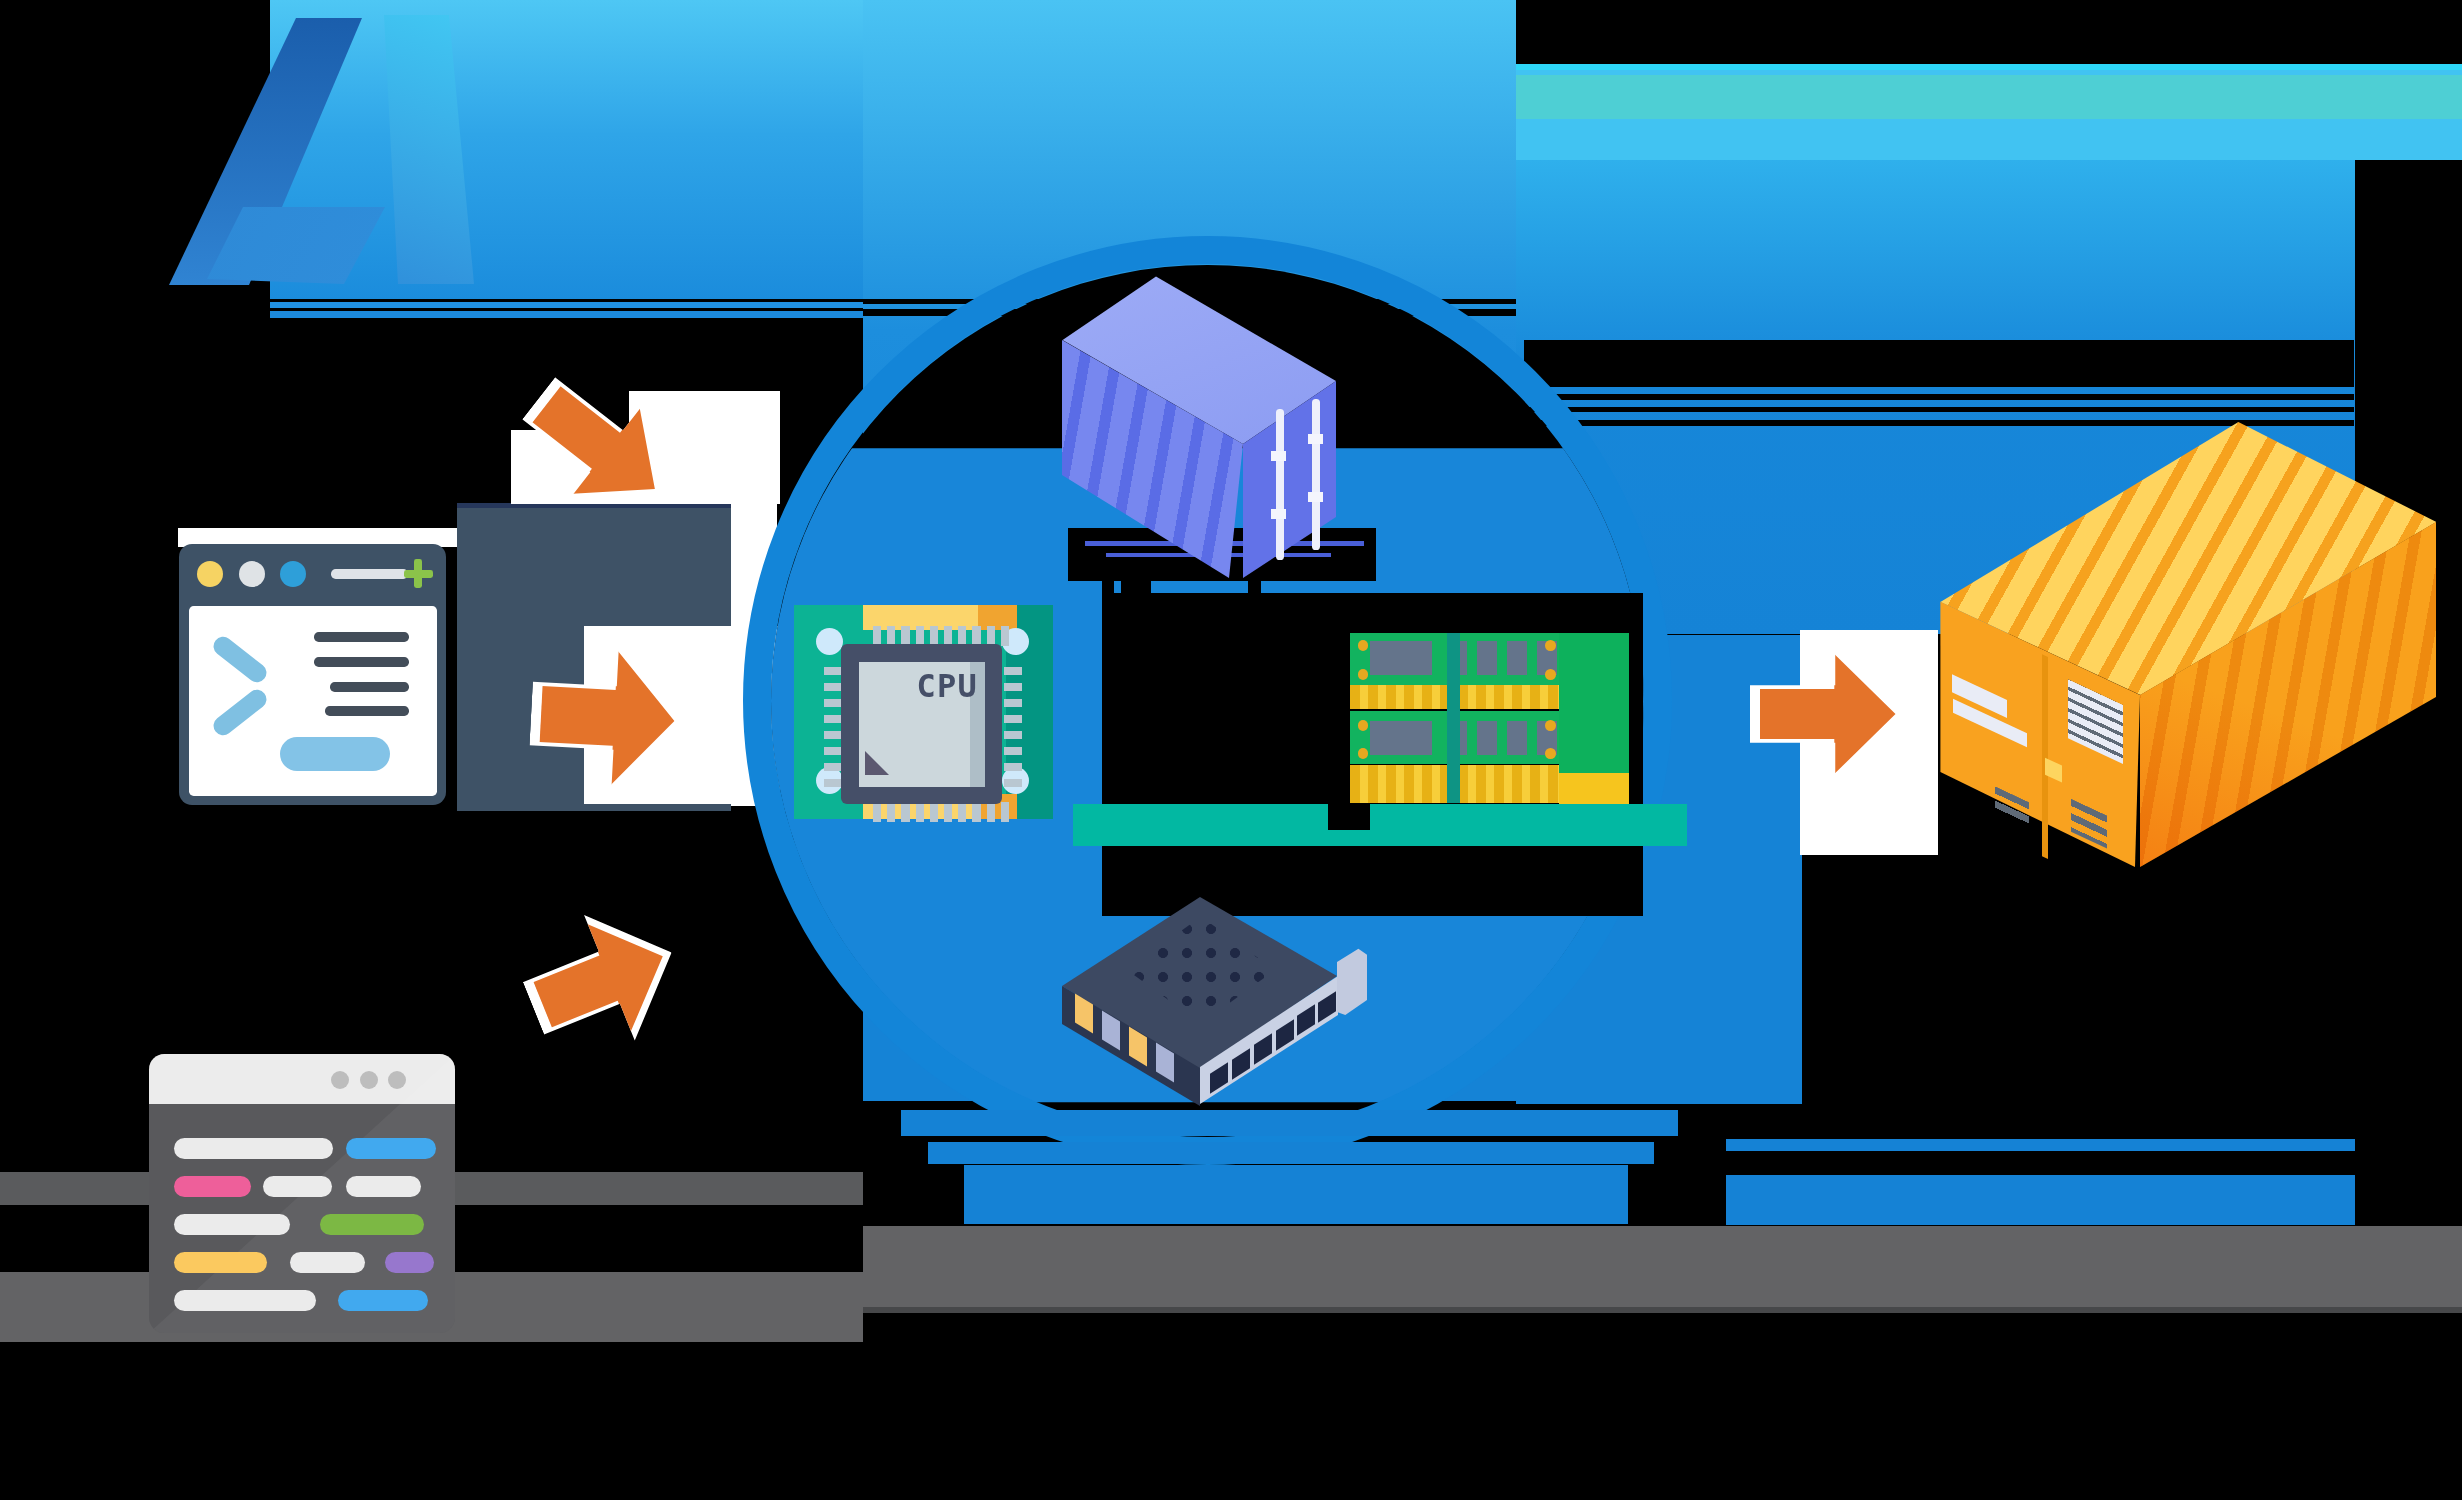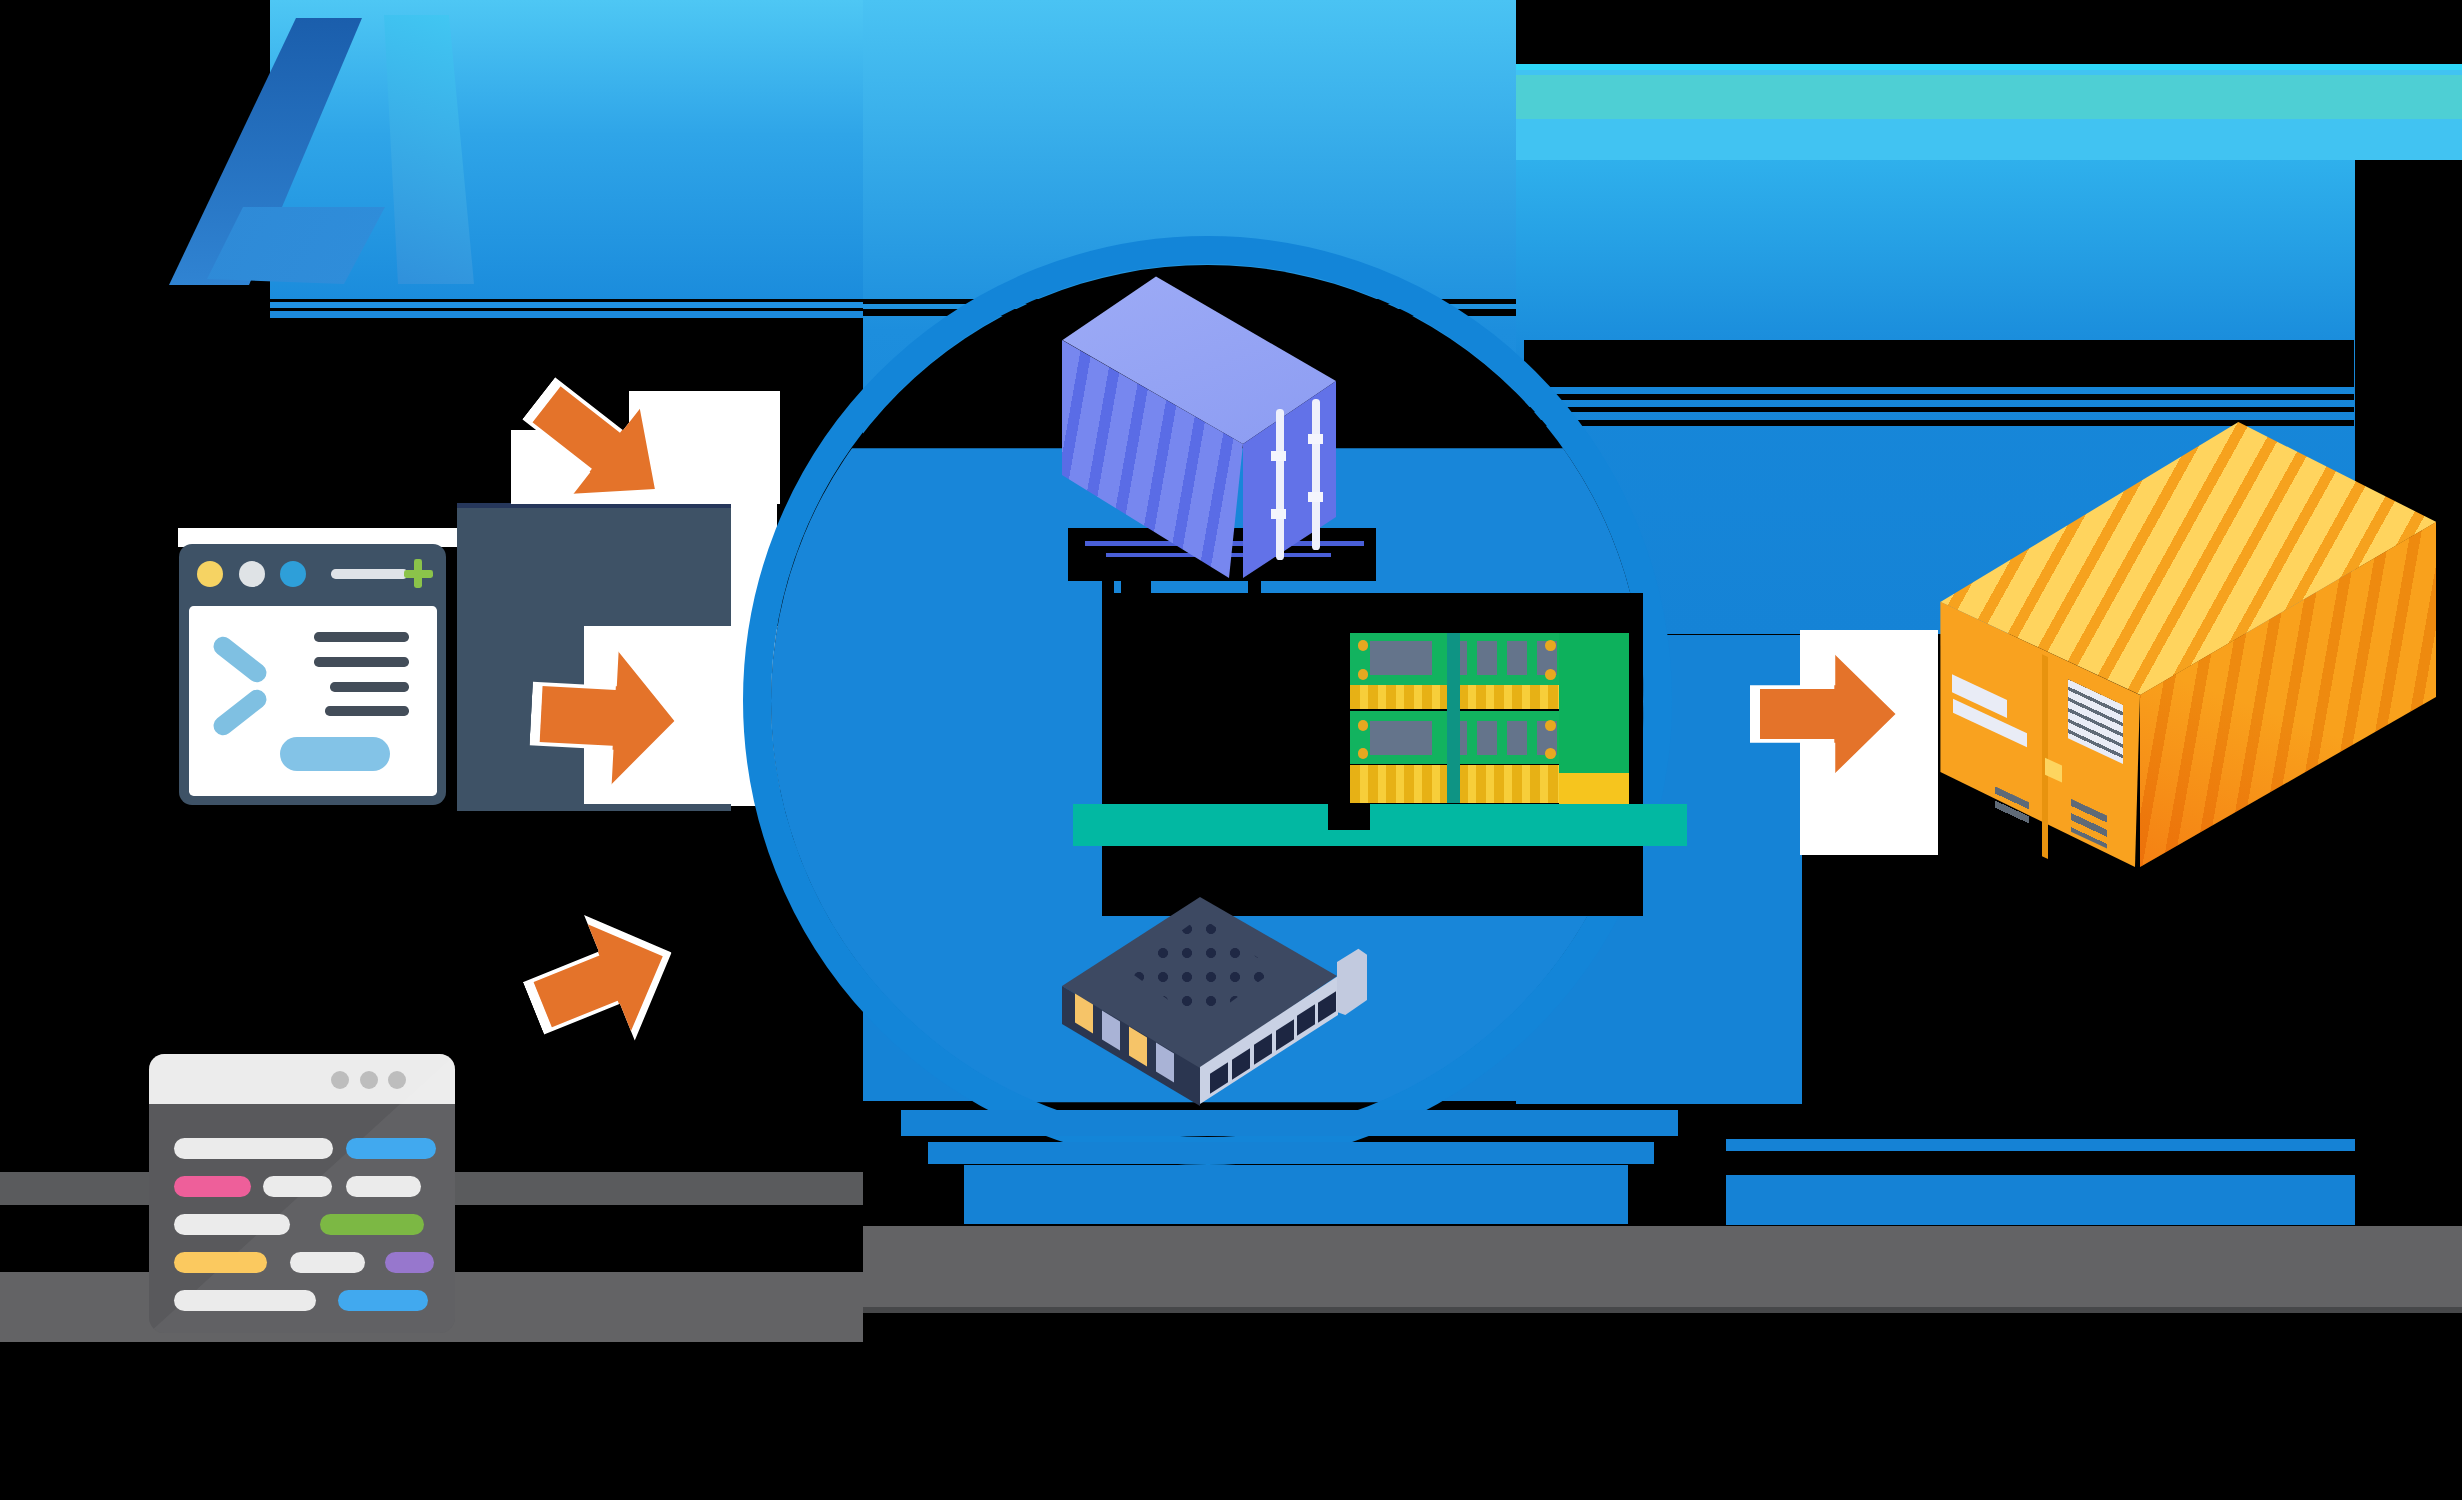--- a/index.html
+++ b/index.html
@@ -61,20 +61,39 @@
     <div class="a" style="left:0;top:64px;width:184px;height:243px;clip-path:polygon(0 0,181px 104px,167px 238px,0 135px);background:repeating-linear-gradient(100deg,#7787ef 0 20px,#5a6ce6 20px 31px);"></div>
     <div class="a" style="left:181px;top:105px;width:95px;height:199px;clip-path:polygon(0 63px,93px 0,93px 136px,0 197px);background:#6272e8;"></div>
     <div class="a" style="left:214px;top:133px;width:7.7px;height:151px;background:#eef0fb;border-radius:3.6px;"></div>
     <div class="a" style="left:250px;top:123px;width:7.7px;height:151px;background:#eef0fb;border-radius:3.6px;"></div>
     <div class="a" style="left:209px;top:175px;width:15.4px;height:9.5px;background:#f4f5fd;"></div>
     <div class="a" style="left:209px;top:233px;width:15.4px;height:9.5px;background:#f4f5fd;"></div>
     <div class="a" style="left:246px;top:158px;width:15.4px;height:9.5px;background:#f4f5fd;"></div>
     <div class="a" style="left:246px;top:216px;width:15.4px;height:9.5px;background:#f4f5fd;"></div>
   </div>
 
+  <div class="a" style="left:794px;top:605px;width:274px;height:214px;">
+    <div class="a" style="left:0;top:0;width:259px;height:214px;background:#0cb394;"></div>
+    <div class="a" style="left:212px;top:0;width:47px;height:214px;background:#039582;"></div>
+    <div class="a" style="left:69px;top:0;width:154px;height:25px;background:linear-gradient(90deg,#fbd56b 75%,#f0a430 75%);"></div>
+    <div class="a" style="left:69px;top:189px;width:154px;height:25px;background:linear-gradient(90deg,#fbd56b 75%,#f0a430 75%);"></div>
+    <div class="a r50" style="left:22px;top:23px;width:27px;height:27px;background:#cfe9fb;"></div>
+    <div class="a r50" style="left:208px;top:23px;width:27px;height:27px;background:#cfe9fb;"></div>
+    <div class="a r50" style="left:22px;top:162px;width:27px;height:27px;background:#cfe9fb;"></div>
+    <div class="a r50" style="left:208px;top:162px;width:27px;height:27px;background:#cfe9fb;"></div>
+    <div class="a" style="left:79px;top:21.4px;width:142px;height:20px;background:repeating-linear-gradient(90deg,#b9c7d1 0 8.3px,transparent 8.3px 14.2px);"></div>
+    <div class="a" style="left:79px;top:197px;width:142px;height:20px;background:repeating-linear-gradient(90deg,#b9c7d1 0 8.3px,transparent 8.3px 14.2px);"></div>
+    <div class="a" style="left:30px;top:62px;width:18px;height:128px;background:repeating-linear-gradient(180deg,#b9c7d1 0 8.3px,transparent 8.3px 16px);"></div>
+    <div class="a" style="left:210px;top:62px;width:18px;height:128px;background:repeating-linear-gradient(180deg,#b9c7d1 0 8.3px,transparent 8.3px 16px);"></div>
+    <div class="a" style="left:47px;top:39px;width:161px;height:160px;background:#454f68;border-radius:6px;"></div>
+    <div class="a" style="left:65px;top:57px;width:126px;height:125px;background:#ccd7dc;"></div>
+    <div class="a" style="left:176px;top:57px;width:15.4px;height:125px;background:#aebec7;"></div>
+    <div class="a" style="left:89px;top:62px;width:95px;height:36px;color:#454f68;font-family:'DejaVu Sans Mono',monospace;font-weight:bold;font-size:32px;text-align:right;letter-spacing:1.2px;">CPU</div>
+    <div class="a" style="left:71px;top:146px;width:24px;height:24px;background:#5b5870;clip-path:polygon(0 0,100% 100%,0 100%);"></div>
+  </div>
 
   <div class="a" style="left:1350px;top:633px;width:279px;height:174px;">
     <div class="a" style="left:209px;top:0;width:70px;height:140px;background:#0db15c;"></div>
     <div class="a" style="left:209px;top:140px;width:70px;height:34px;background:#f6c51e;"></div>
     <div class="a" style="left:0;top:0;width:209px;height:52px;background:#12b35f;"></div>
     <div class="a" style="left:0;top:52px;width:209px;height:24px;background:repeating-linear-gradient(90deg,#e7b115 0 9.5px,#f7ce3a 9.5px 18px);"></div>
     <div class="a" style="left:0;top:78px;width:209px;height:53px;background:#12b35f;"></div>
     <div class="a" style="left:0;top:132px;width:209px;height:38px;background:repeating-linear-gradient(90deg,#e7b115 0 9.5px,#f7ce3a 9.5px 18px);"></div>
     <div class="a" style="left:19.6px;top:8.3px;width:62px;height:34px;background:#64748b;"></div>
     <div class="a" style="left:97px;top:8.3px;width:113px;height:34px;background:repeating-linear-gradient(90deg,#64748b 0 20px,transparent 20px 30px);"></div>

